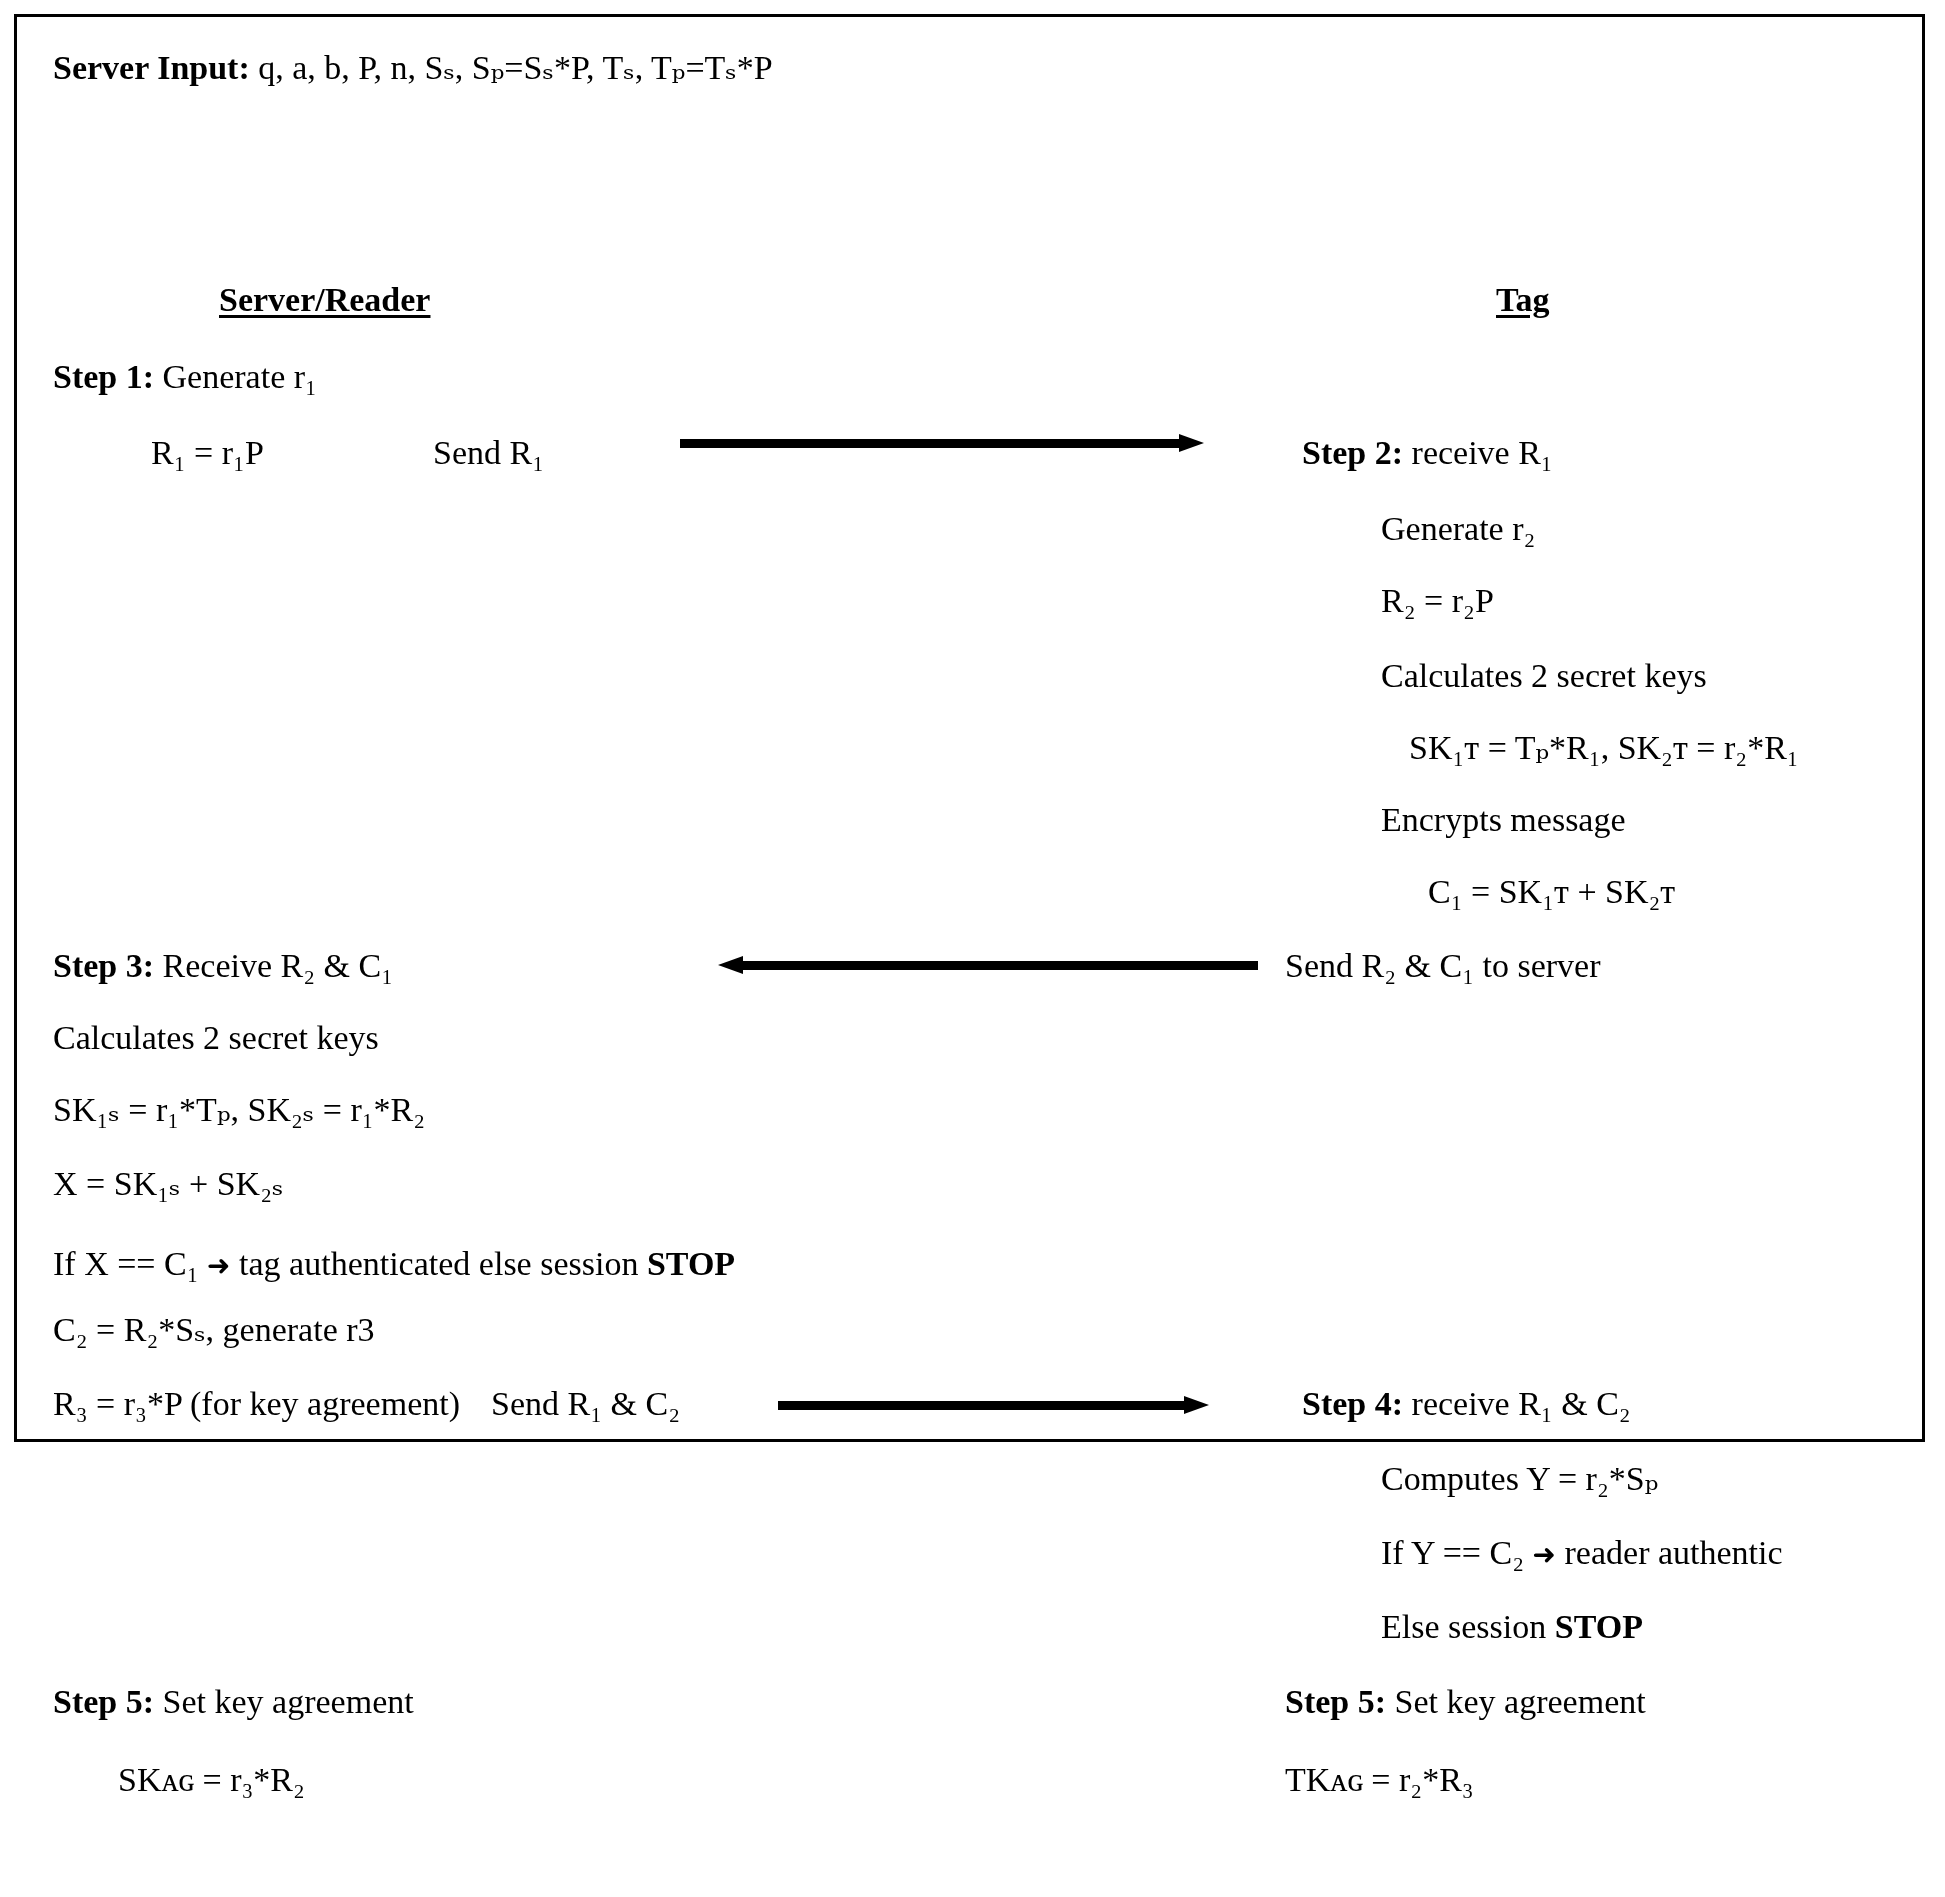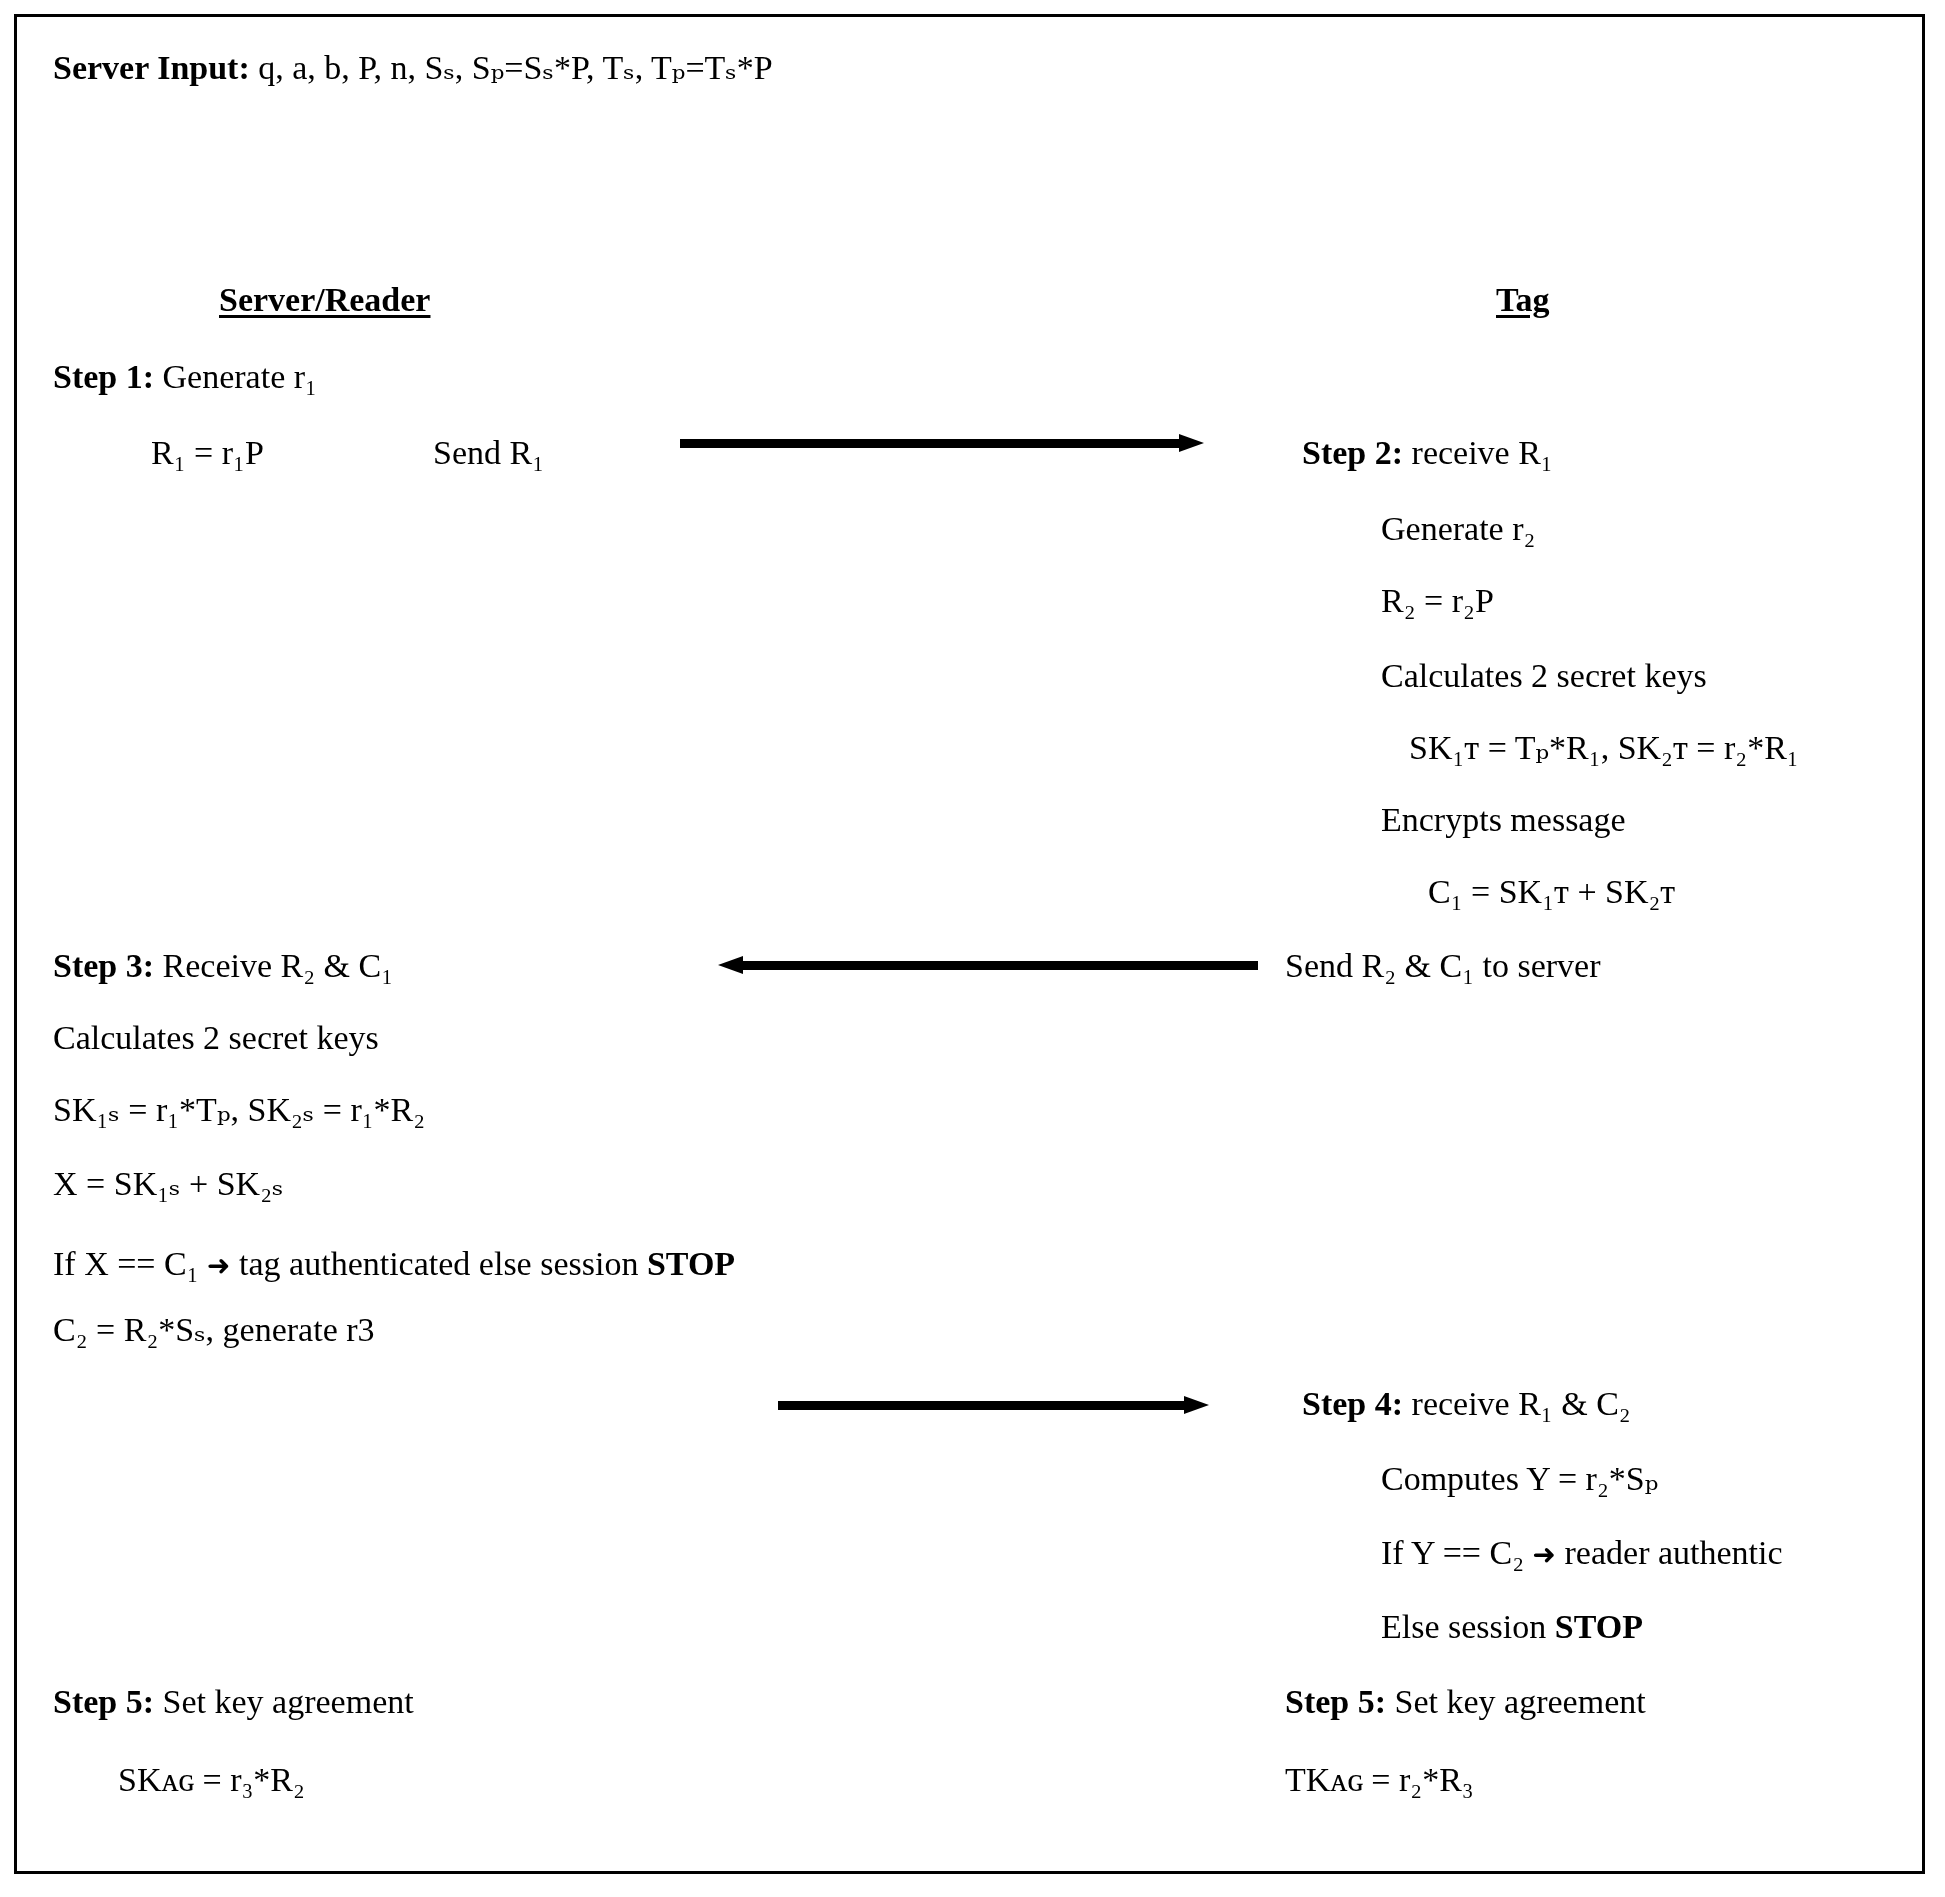--- a/index.html
+++ b/index.html
@@ -12,21 +12,21 @@
     height: 1898px;
     font-family: "Liberation Serif", "DejaVu Serif", serif;
     color: #000000;
   }
 
   #frame {
     position: absolute;
     left: 14px;
     top: 14px;
     width: 1911px;
-    height: 1860px;
+    height: 1428px;
     border: 3.3px solid #000000;
     box-sizing: border-box;
     background: #ffffff;
   }
 
   .line {
     position: absolute;
     white-space: nowrap;
     font-size: 34px;
     line-height: 1;
@@ -133,20 +133,25 @@
 
   <div class="line" style="left:36px; top:1230px;">
     <span>If X == C₁</span> 
     <span class="glyph-arrow">➜</span> 
     <span>tag authenticated else session</span> 
     <span class="b">STOP</span>
   </div>
 
   <div class="line" style="left:36px; top:1296px;">C₂ = R₂*Sₛ, generate r3</div>
 
+  <div class="line" style="left:36px; top:1370px;">
+    <span>R₃ = r₃*P (for key agreement)</span>
+    <span style="display:inline-block;width:14px"></span>
+    <span>Send R₁ &amp; C₂</span>
+  </div>
 
   <div class="arrow right" style="left:761px; top:1379px; width:431px;">
     <div class="shaft"></div>
     <div class="head"></div>
   </div>
 
   <div class="line" style="left:1285px; top:1370px;">
     <span class="b">Step 4:</span> 
     <span>receive R₁ &amp; C₂</span>
   </div>

